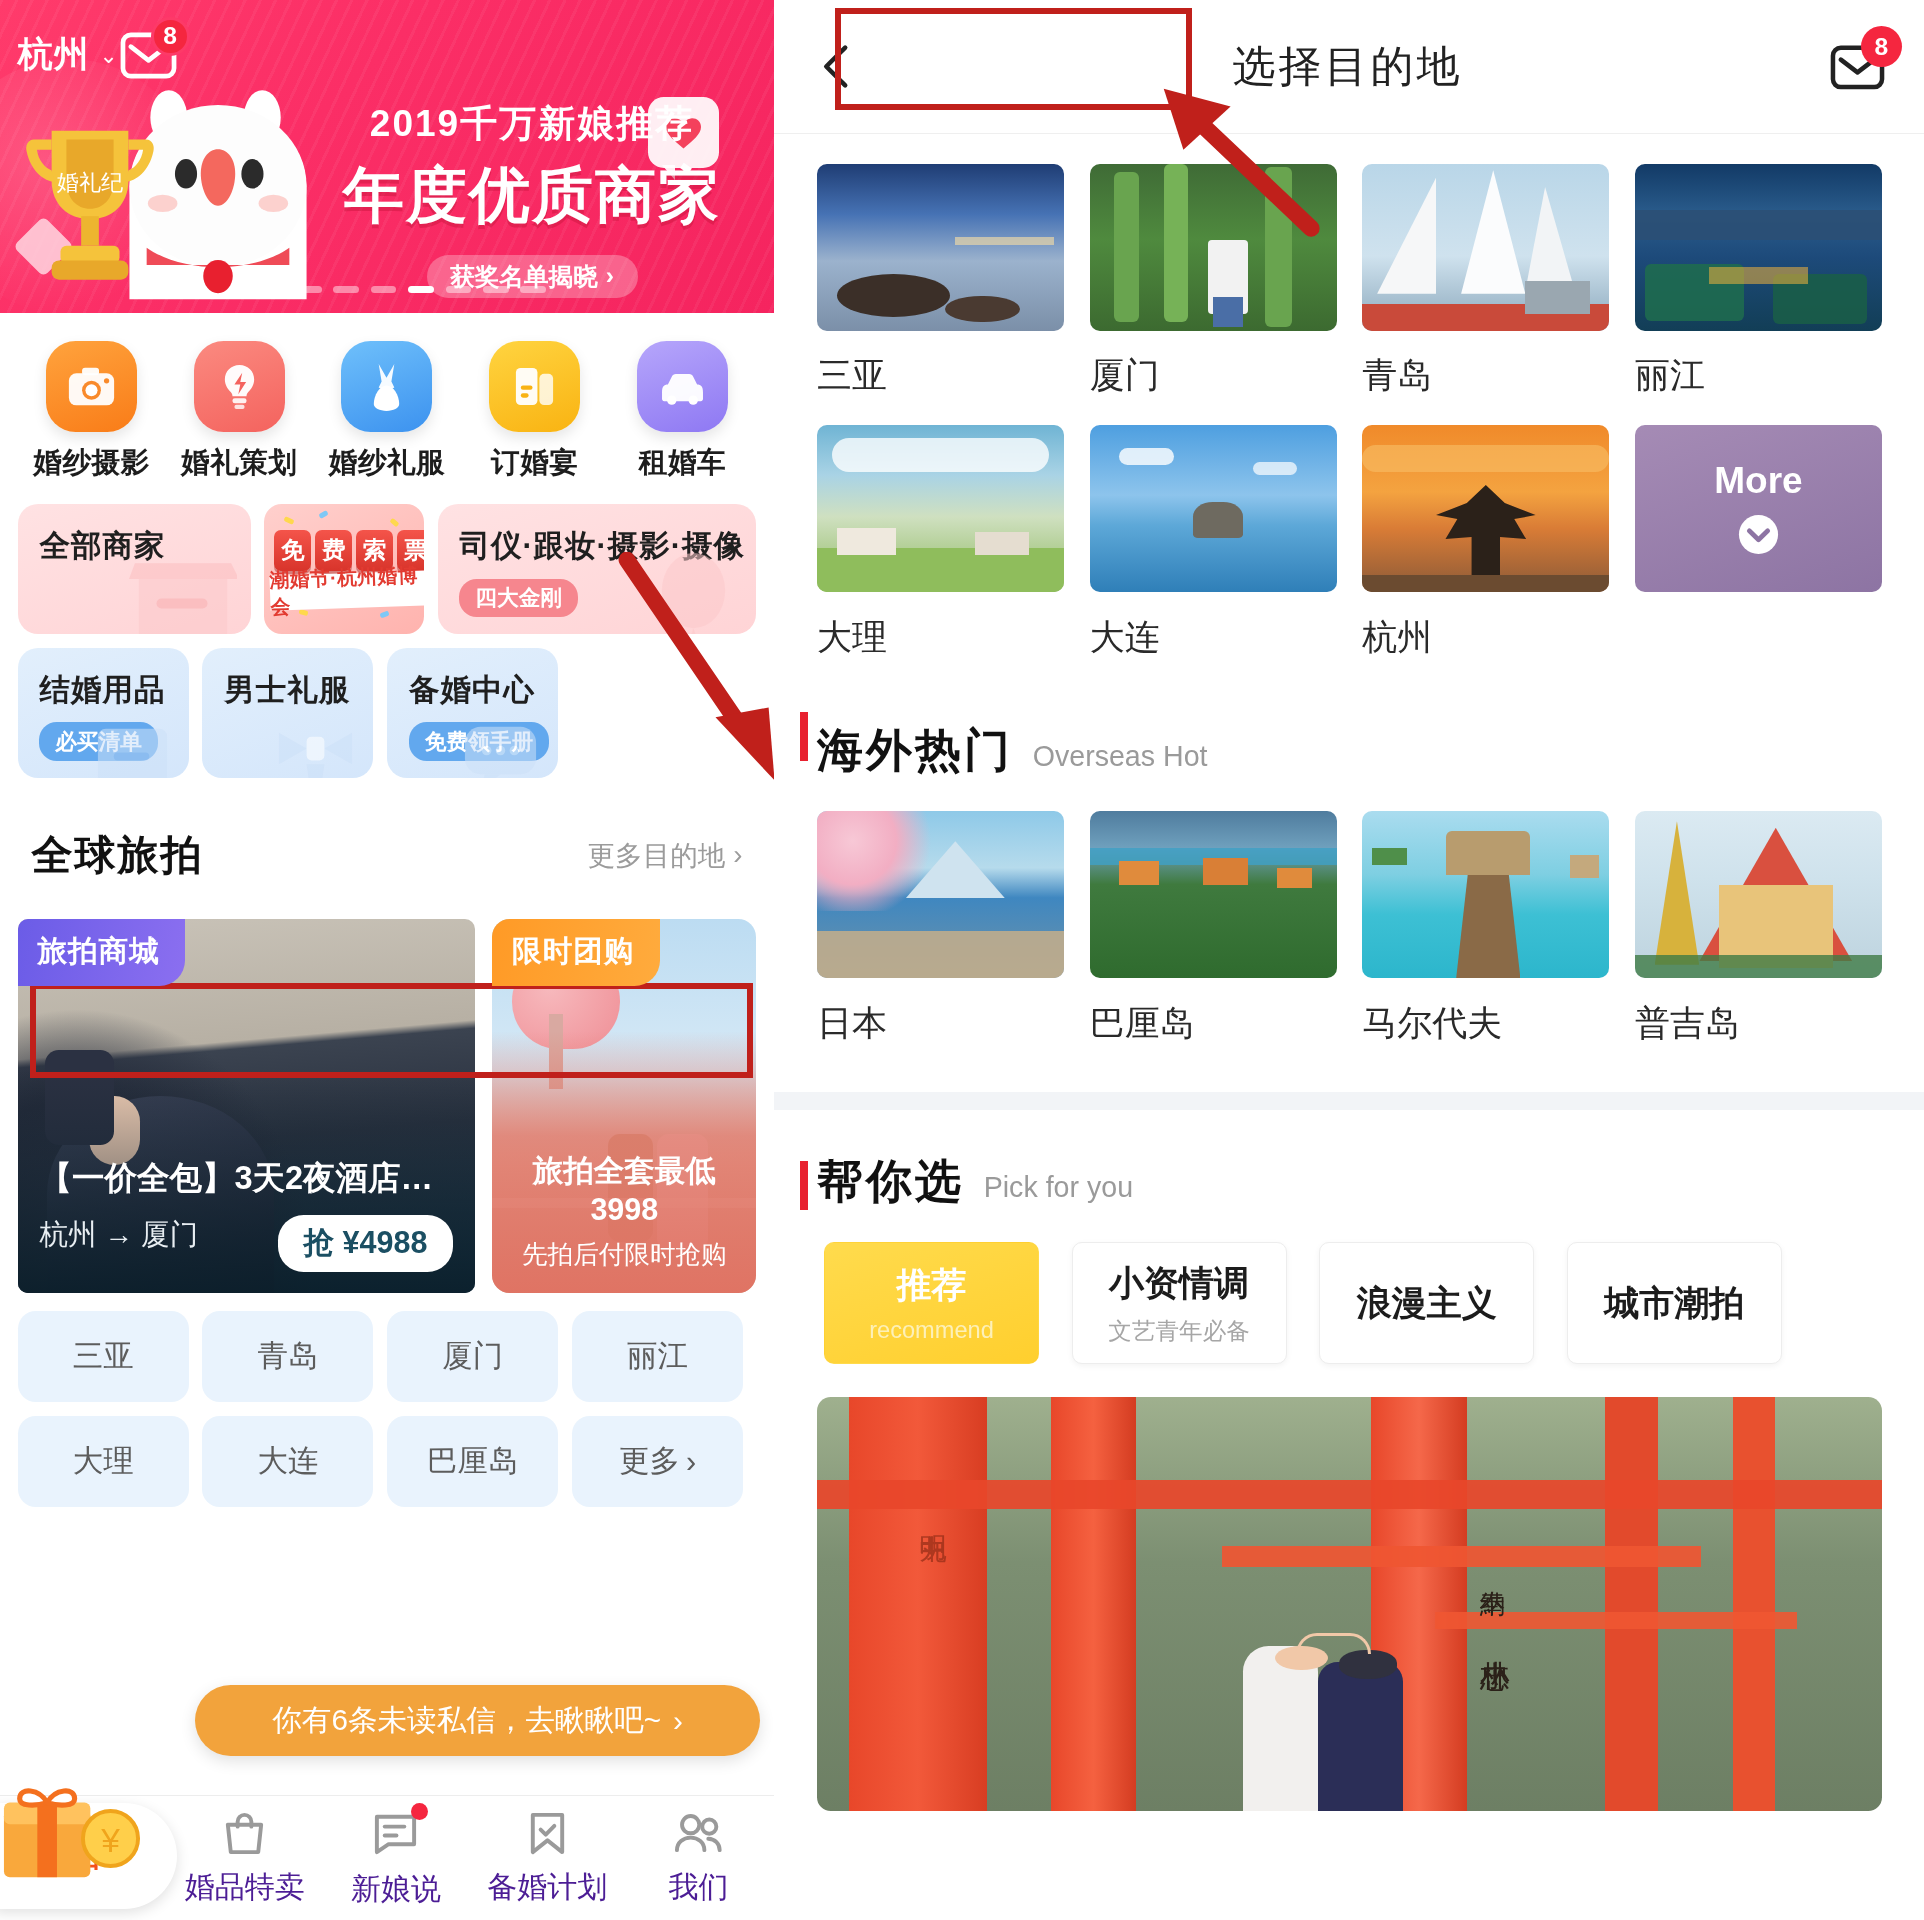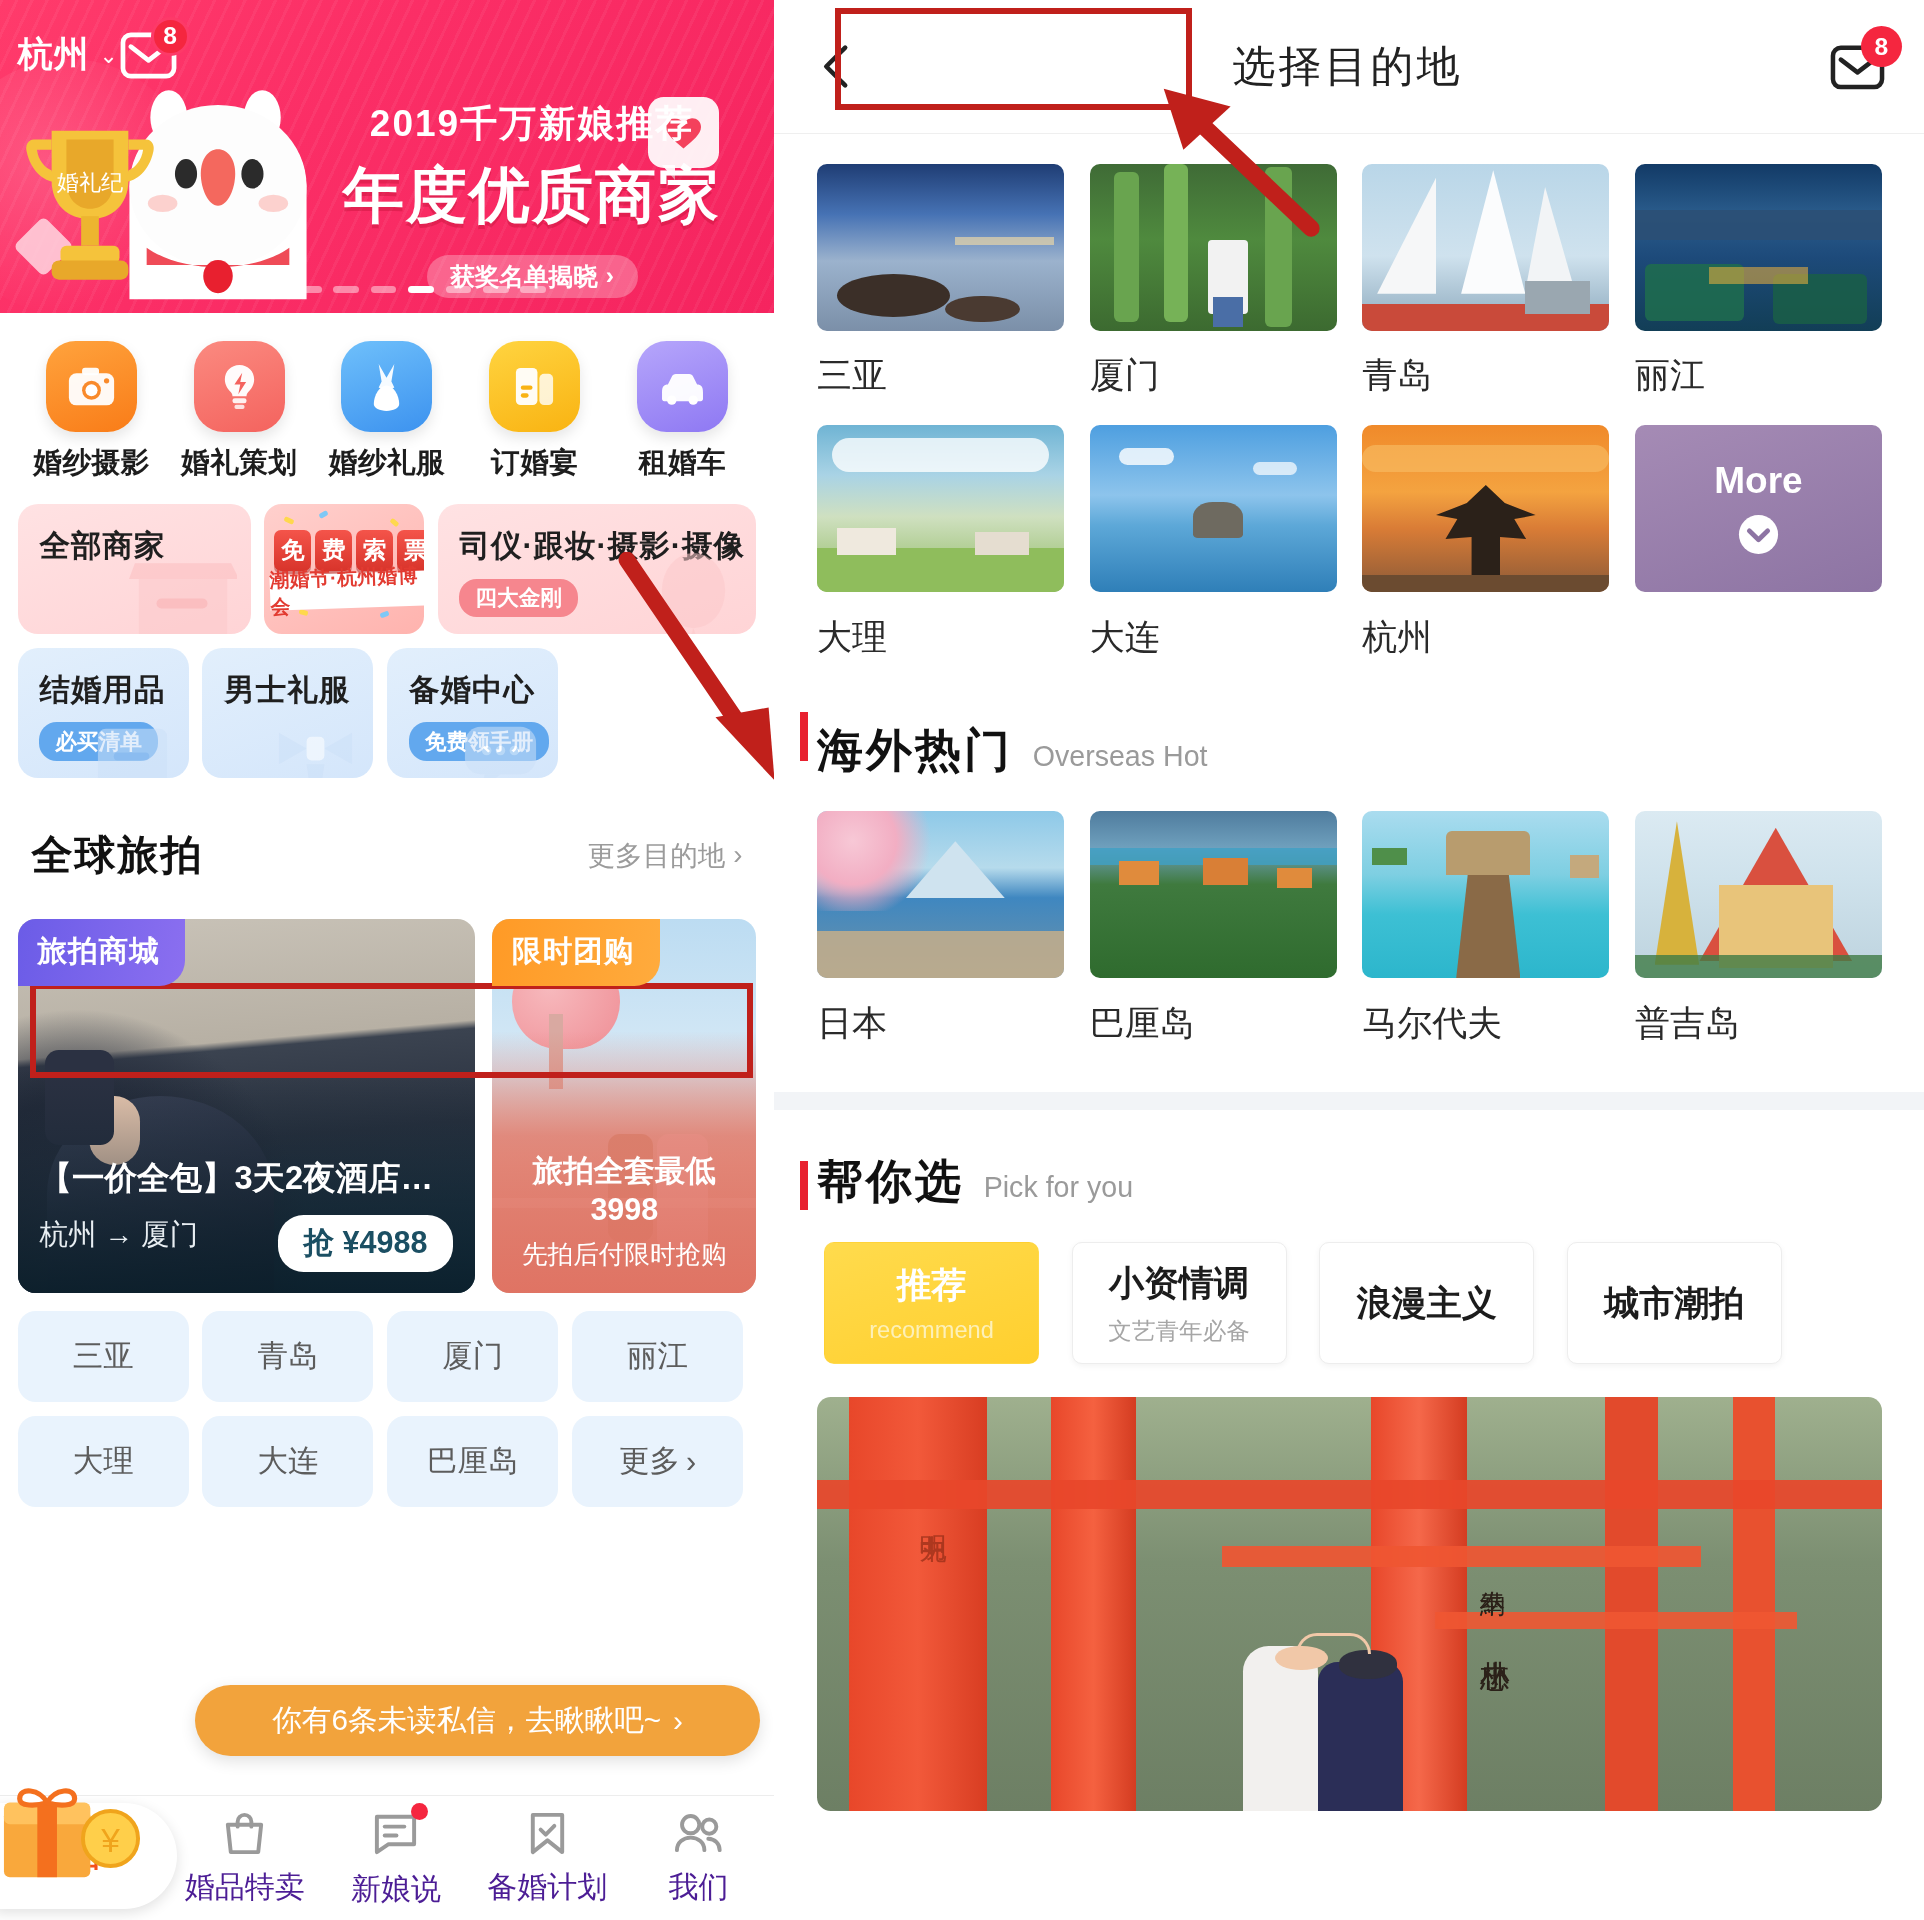--- a/index.html
+++ b/index.html
@@ -100,21 +100,21 @@
   
   .sec-head { margin: 25.6px 17.7px 0; height: 104px; display:flex; align-items:center; justify-content:space-between;
               padding: 0 13.8px; }
   .sec-title { font-size: 41px; font-weight: 900; color:#111; letter-spacing: 2px; }
   .sec-more { display:flex; align-items:center; gap:7.9px; color:#9b9b9b; font-size:27.6px; }
   .hl-box { position:absolute; border: 6.9px solid #c0201b; }
 
   
   .tcards { display:flex; gap: 17.7px; padding: 11.8px 17.7px 0; }
   .tcard { position: relative; border-radius: 17.7px; overflow: hidden; height: 374px; }
-  .tcard.big { width: 464px; } .tcard.small { width: 268px; }
+  .tcard.big { width: 464px; border-radius: 10px; } .tcard.small { width: 268px; }
   .tc-tag { position:absolute; top:0; left:0; padding: 11.8px 25.6px 13.8px 19.7px; border-bottom-right-radius: 25.6px;
             color:#fff; font-size: 29.6px; font-weight: 800; z-index:4; letter-spacing:1px; }
   .tag-purple { background: linear-gradient(100deg,#6b5ce7,#8b6ff0); }
   .tag-orange { background: linear-gradient(100deg,#ff9a26,#ffab3d); }
   .tc-img { position:absolute; inset:0; }
   .tc-foot { position:absolute; left:0; right:0; bottom:0; padding: 17.7px 21.7px 21.7px; z-index:4; }
   .tc-h { color:#fff; font-size: 32.5px; font-weight: 800; white-space: nowrap; overflow:hidden; }
   .tc-row { display:flex; align-items:flex-start; justify-content:space-between; margin-top: 13.8px; }
   .tc-sub { color:#e8eef2; font-size: 28.6px; }
   .tc-btn { background:#fff; border-radius: 25.6px; padding: 7.9px 25.6px; font-size: 30.5px; font-weight: 900; color:#1b4f63; }

